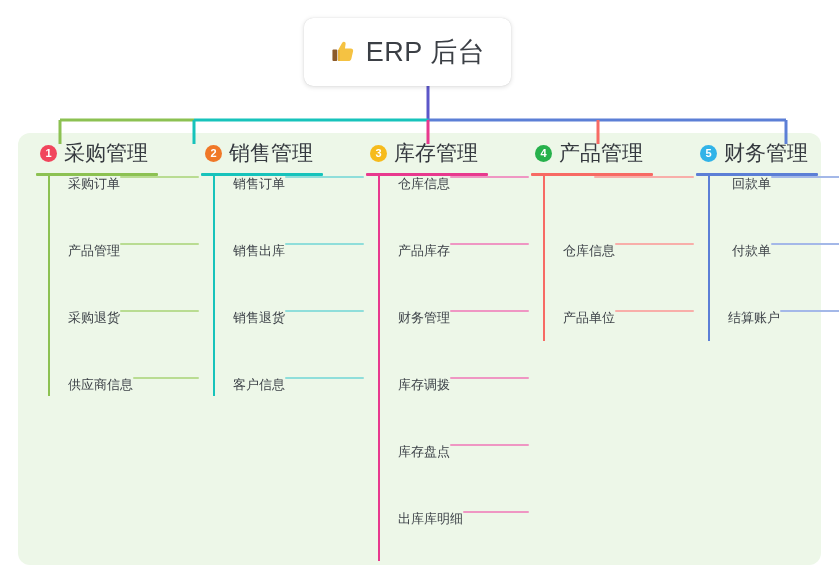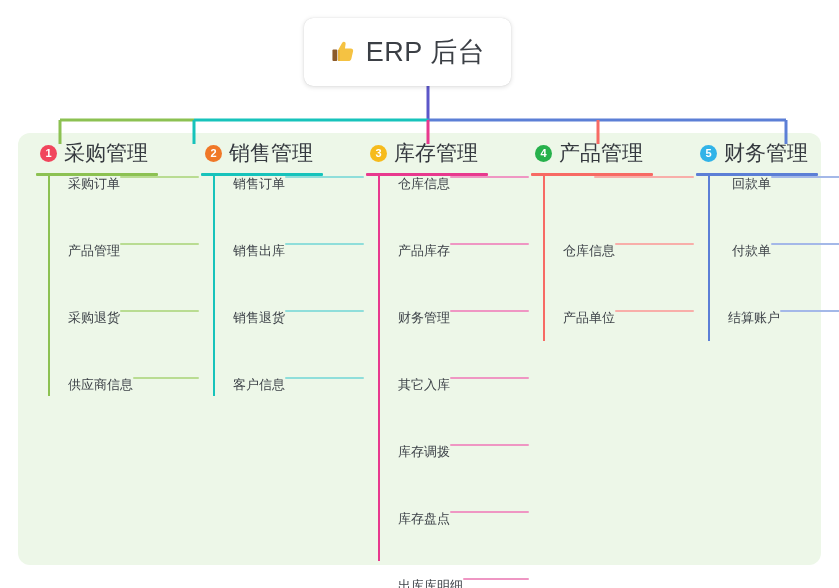--- a/index.html
+++ b/index.html
@@ -245,24 +245,20 @@
           </div>
           <div class="item">
             <div class="item-label">产品库存</div>
             <div class="item-rule" style="background: rgb(239, 150, 195);"></div>
           </div>
           <div class="item">
             <div class="item-label">财务管理</div>
             <div class="item-rule" style="background: rgb(239, 150, 195);"></div>
           </div>
           <div class="item">
-            <div class="item-label">其它入库</div>
-            <div class="item-rule" style="background: rgb(239, 150, 195);"></div>
-          </div>
-          <div class="item">
             <div class="item-label">库存调拨</div>
             <div class="item-rule" style="background: rgb(239, 150, 195);"></div>
           </div>
           <div class="item">
             <div class="item-label">库存盘点</div>
             <div class="item-rule" style="background: rgb(239, 150, 195);"></div>
           </div>
           <div class="item">
             <div class="item-label">出库库明细</div>
             <div class="item-rule wide" style="background: rgb(239, 150, 195);"></div>

